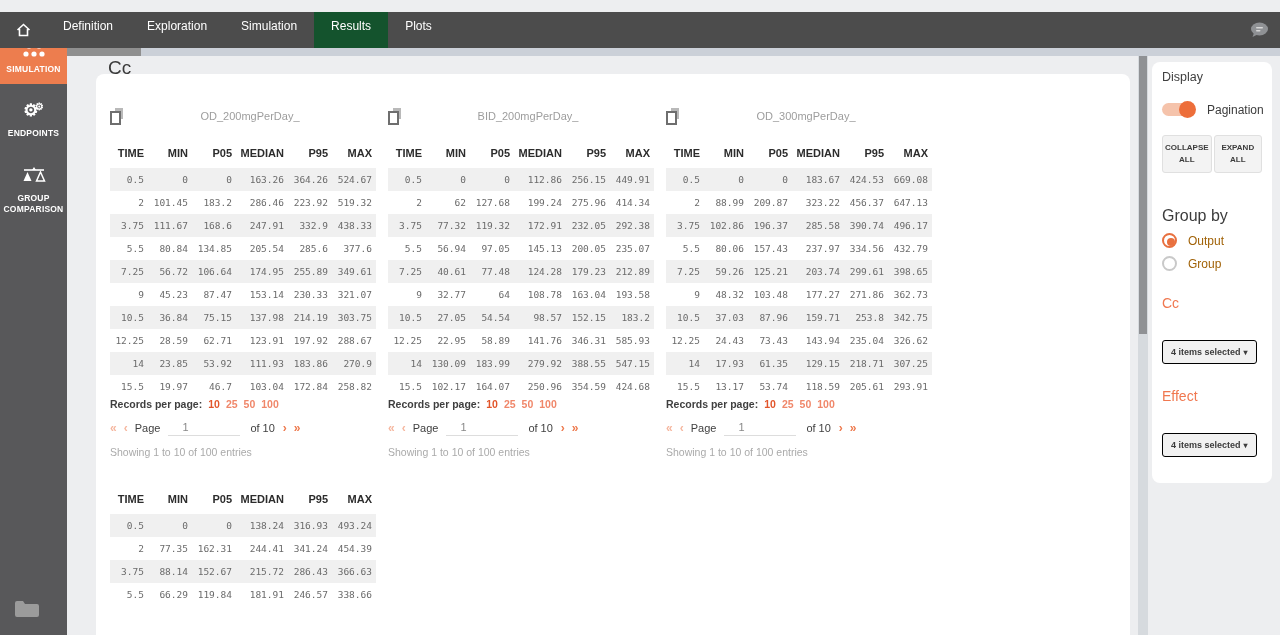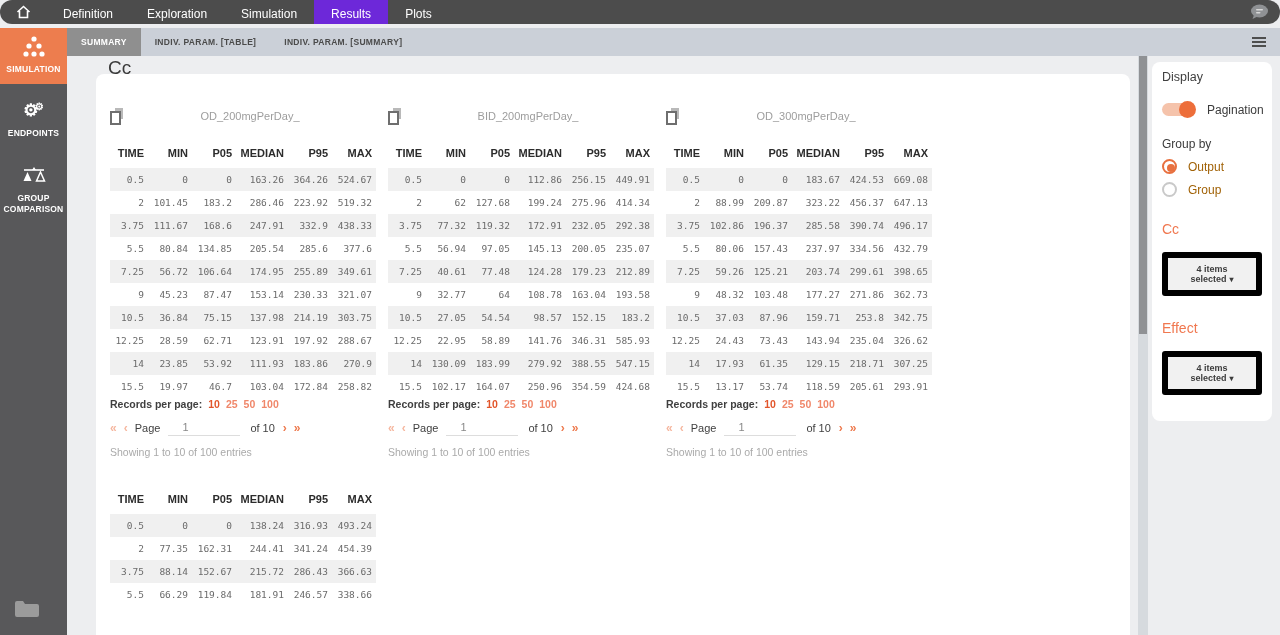--- a/index.html
+++ b/index.html
@@ -1,24 +1,24 @@
 <!DOCTYPE html>
 <html><head>
 <meta charset="utf-8">
 <style>
   * { margin:0; padding:0; box-sizing:border-box; }
   html,body { width:1280px; height:635px; overflow:hidden; background:#edeef0;
               font-family:"Liberation Sans", sans-serif; }
 
   
-  .topnav { position:absolute; left:0; top:0; width:1280px; height:24px; background:#4c4c4c;
-            display:flex; align-items:stretch; color:#fff; z-index:30;border-radius:12px; }
+  .topnav { position:absolute; left:0; top:12px; width:1280px; height:36px; background:#4c4c4c;
+            display:flex; align-items:stretch; color:#fff; z-index:30; }
   .home { width:46px; display:flex; align-items:center; justify-content:center; cursor:pointer; }
   .topnav-item { padding:0 17px; font-size:12px; line-height:28px; cursor:pointer; }
-  .topnav-item.active { background:#6d28d9; }
+  .topnav-item.active { background:#14532d; }
   .topnav-right { margin-left:auto; display:flex; align-items:center; padding-right:10px; }
 
   
   .subnav { position:absolute; left:67px; top:28px; right:0; height:28px; background:#cbd0d8;
             display:flex; align-items:stretch; z-index:20; }
   .subtab { padding:0 14px; font-size:8.5px; font-weight:bold; letter-spacing:.3px; color:#4b4b4b;
             line-height:28px; cursor:pointer; }
   .subtab.active { background:#8f8f8f; color:#fff; }
   .subnav-right { margin-left:auto; display:flex; align-items:center; padding-right:14px; }
   .hamburger { width:14px; cursor:pointer; }
@@ -86,30 +86,30 @@
   .toggle-row { display:flex; align-items:flex-start; margin-top:19px; }
   .toggle { position:relative; width:33px; height:13px; border-radius:7px; background:#f5c3ab;
             cursor:pointer; flex:0 0 auto; }
   .toggle .knob { position:absolute; right:-1px; top:-2px; width:17px; height:17px; border-radius:50%;
                   background:#ed6e3a; }
   .toggle-label { margin-left:12px; font-size:12px; color:#3c3c3c; }
   .btn-row { display:flex; gap:2px; margin-top:18px; }
   .sm-btn { flex:1; background:#f3f3f3; border:1px solid #e0e0e0; border-radius:3px;
             font-size:8px; font-weight:bold; color:#3c3c3c; text-align:center; padding:6px 2px;
             line-height:1.5; cursor:pointer; font-family:"Liberation Sans", sans-serif; }
-  .groupby { margin-top:20px; font-size:12px; color:#3c3c3c; }
+  .groupby { margin-top:34px; font-size:16px; color:#3c3c3c; }
   .radio-row { display:flex; align-items:center; margin-top:8px; cursor:pointer; }
   .radio { width:15px; height:15px; border-radius:50%; border:2px solid #c9c9c9; position:relative;
            flex:0 0 auto; }
   .radio.sel { border-color:#e8703f; }
   .radio.sel::after { content:""; position:absolute; left:2.5px; top:2.5px; width:8px; height:8px;
                       border-radius:50%; background:#e8703f; }
   .radio-label { margin-left:11px; font-size:12px; color:#a16207; }
   .rp-section { margin-top:24px; font-size:14px; color:#f07850; }
-  .dd-btn { margin-top:15px; background:#f1f1f1; border:6px solid #000000; border-radius:3px;
+  .dd-btn { margin-top:29px; background:#f1f1f1; border:1px solid #000000; border-radius:3px;
             font-size:9px; font-weight:bold; color:#3c3c3c; padding:6px 8px; cursor:pointer;
             display:inline-block; font-family:"Liberation Sans", sans-serif; }
   .dd-caret { font-size:8px; margin-left:3px; }
 </style>
 </head>
 <body>
 
 <header class="topnav">
   <span class="home">
     <svg width="15" height="14" viewBox="0 0 15 14">
@@ -577,20 +577,24 @@
 <aside class="right-card">
   <div class="rp-title">Display</div>
 
   <div class="toggle-row">
     <span class="toggle">
         <span class="knob"></span>
       </span>
     <span class="toggle-label">Pagination</span>
   </div>
 
+  <div class="btn-row">
+    <button class="sm-btn">COLLAPSE ALL</button>
+    <button class="sm-btn">EXPAND ALL</button>
+  </div>
 
   <div class="groupby">Group by</div>
   <div class="radio-row">
     <span class="radio sel"></span>
     <span class="radio-label">Output</span>
   </div>
   <div class="radio-row">
     <span class="radio"></span>
     <span class="radio-label">Group</span>
   </div>

